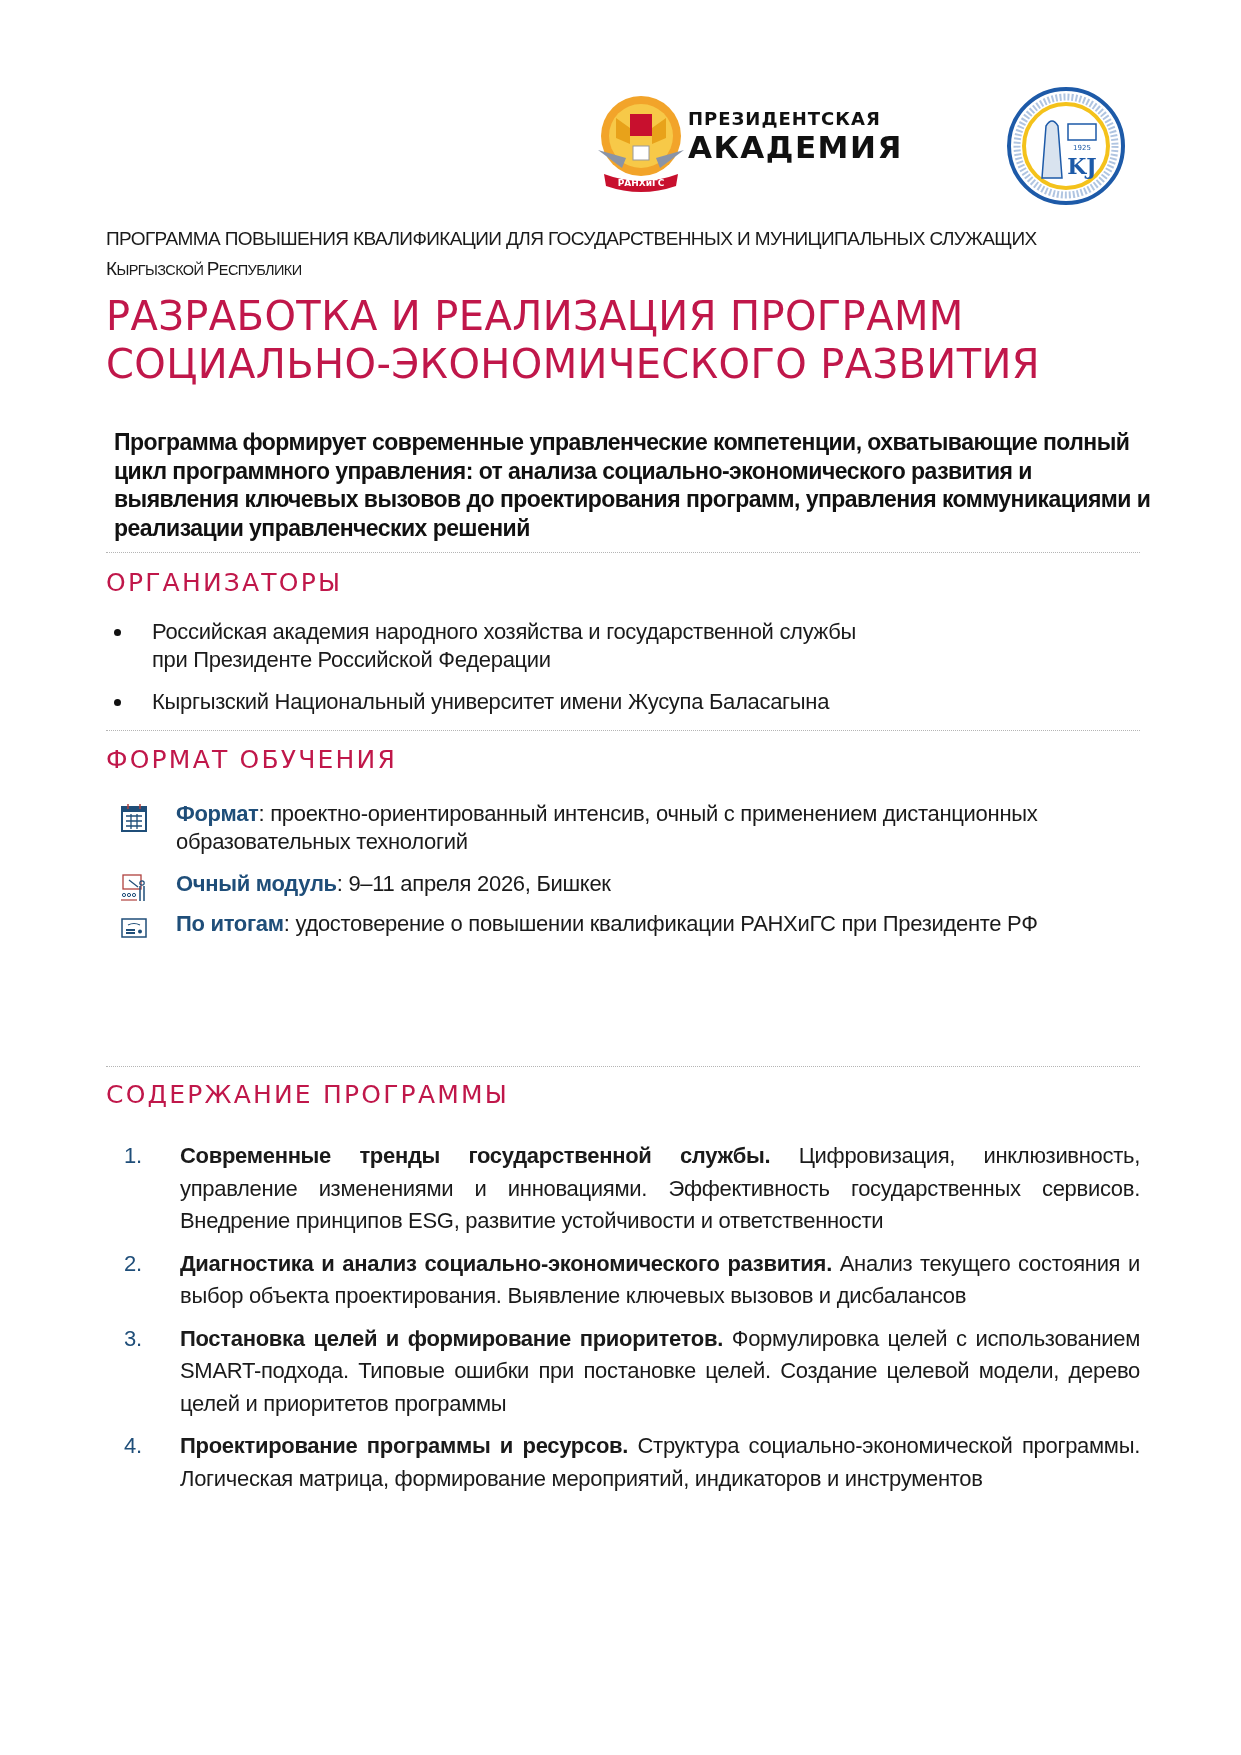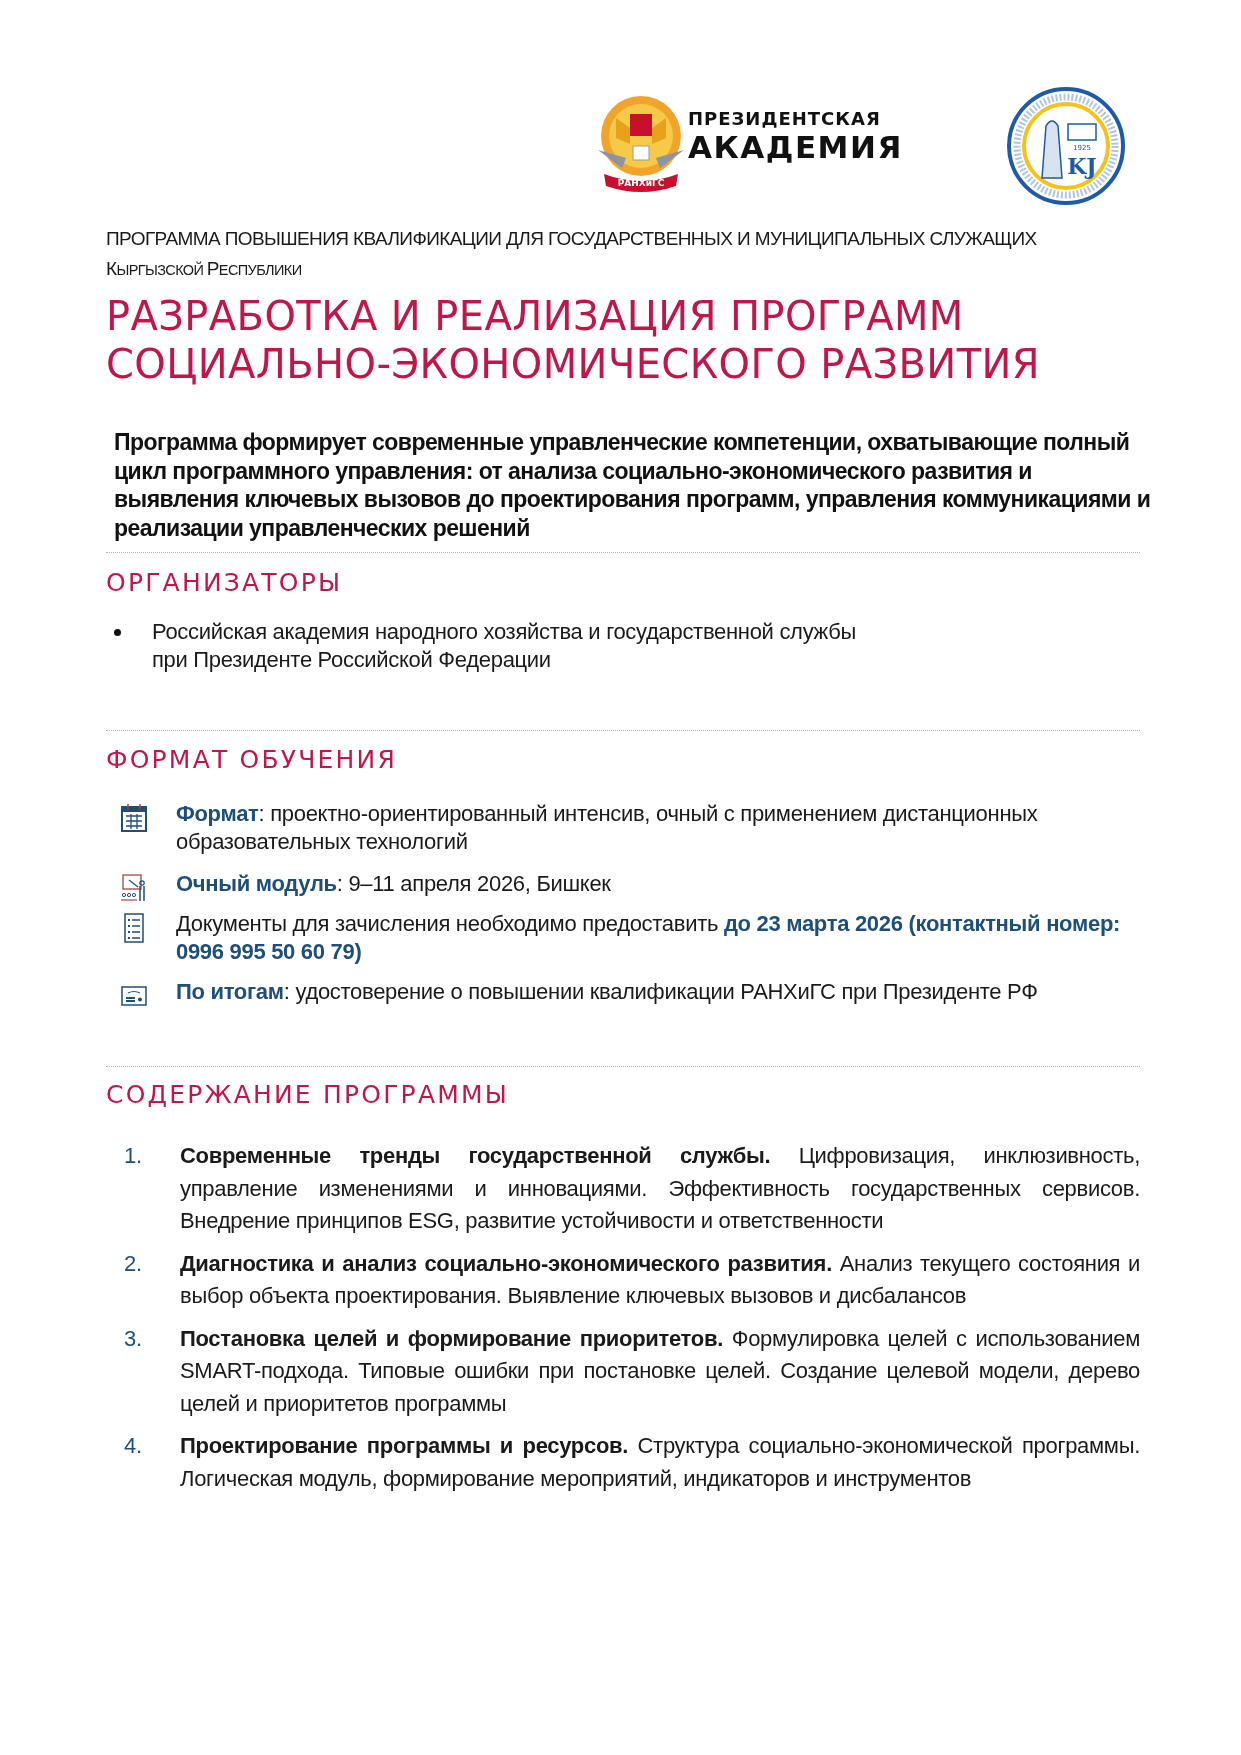--- a/index.html
+++ b/index.html
@@ -96,20 +96,24 @@
 
   <div class="divider" style="top:552px"></div>
 
   <h2 class="section-h" style="top:568px">ОРГАНИЗАТОРЫ</h2>
   <ul class="bullets">
     <li>
       <span class="dot"></span>
       <div>Российская академия народного хозяйства и государственной службы</div>
       <div>при Президенте Российской Федерации</div>
     </li>
+    <li>
+      <span class="dot"></span>
+      <div>Кыргызский Национальный университет имени Жусупа Баласагына</div>
+    </li>
   </ul>
 
   <div class="divider" style="top:730px"></div>
 
   <h2 class="section-h" style="top:745px">ФОРМАТ ОБУЧЕНИЯ</h2>
   <div class="fmt">
     <div class="fmt-row" style="height:58px">
       <svg class="ico" viewBox="0 0 28 30">
         <rect x="2" y="4" width="24" height="24" fill="none" stroke="#1f4e79" stroke-width="2"></rect>
         <rect x="2" y="4" width="24" height="5" fill="#1f4e79"></rect>
@@ -127,28 +131,20 @@
         <path d="M20 13 L20 28 M24 13 L24 28" stroke="#1f4e79" stroke-width="1.5"></path>
         <circle cx="4" cy="22" r="1.6" fill="none" stroke="#1f4e79"></circle>
           <circle cx="9" cy="22" r="1.6" fill="none" stroke="#1f4e79"></circle>
           <circle cx="14" cy="22" r="1.6" fill="none" stroke="#1f4e79"></circle>
         <line x1="1" y1="27" x2="17" y2="27" stroke="#b0413e" stroke-width="1.2"></line>
       </svg>
       <span class="blue">Очный модуль</span><span>: 9–11 апреля 2026, Бишкек</span>
     </div>
     <div class="fmt-row">
       <svg class="ico" viewBox="0 0 28 30">
-        <rect x="5" y="1" width="18" height="28" fill="none" stroke="#1f4e79" stroke-width="1.5"></rect>
-        <path d="M8 7 H10 M8 13 H10 M8 19 H10 M8 25 H10" stroke="#1f4e79" stroke-width="2"></path>
-        <path d="M12 7 H20 M12 13 H20 M12 19 H20 M12 25 H20" stroke="#1f4e79" stroke-width="1.3"></path>
-      </svg>
-      <span>Документы для зачисления необходимо предоставить </span><span class="blue">до 23 марта 2026 (контактный номер: 0996 995 50 60 79)</span>
-    </div>
-    <div class="fmt-row">
-      <svg class="ico" viewBox="0 0 28 30">
         <rect x="2" y="6" width="24" height="18" fill="none" stroke="#1f4e79" stroke-width="1.5"></rect>
         <path d="M8 12 Q14 9 20 12" fill="none" stroke="#1f4e79" stroke-width="1.2"></path>
         <path d="M6 17 H15 M6 20 H15" stroke="#1f4e79" stroke-width="1.8"></path>
         <circle cx="20" cy="18.5" r="2" fill="#1f4e79"></circle>
       </svg>
       <span class="blue">По итогам</span><span>: удостоверение о повышении квалификации РАНХиГС при Президенте РФ</span>
     </div>
   </div>
 
   <div class="divider" style="top:1066px"></div>
@@ -162,16 +158,16 @@
     <li>
       <span class="num">2.</span>
       <b>Диагностика и анализ социально-экономического развития.</b><span> Анализ текущего состояния и выбор объекта проектирования. Выявление ключевых вызовов и дисбалансов</span>
     </li>
     <li>
       <span class="num">3.</span>
       <b>Постановка целей и формирование приоритетов.</b><span> Формулировка целей с использованием SMART-подхода. Типовые ошибки при постановке целей. Создание целевой модели, дерево целей и приоритетов программы</span>
     </li>
     <li>
       <span class="num">4.</span>
-      <b>Проектирование программы и ресурсов.</b><span> Структура социально-экономической программы. Логическая модуль, формирование мероприятий, индикаторов и инструментов</span>
+      <b>Проектирование программы и ресурсов.</b><span> Структура социально-экономической программы. Логическая матрица, формирование мероприятий, индикаторов и инструментов</span>
     </li>
   </ol>
 </div>
 
 </body></html>

